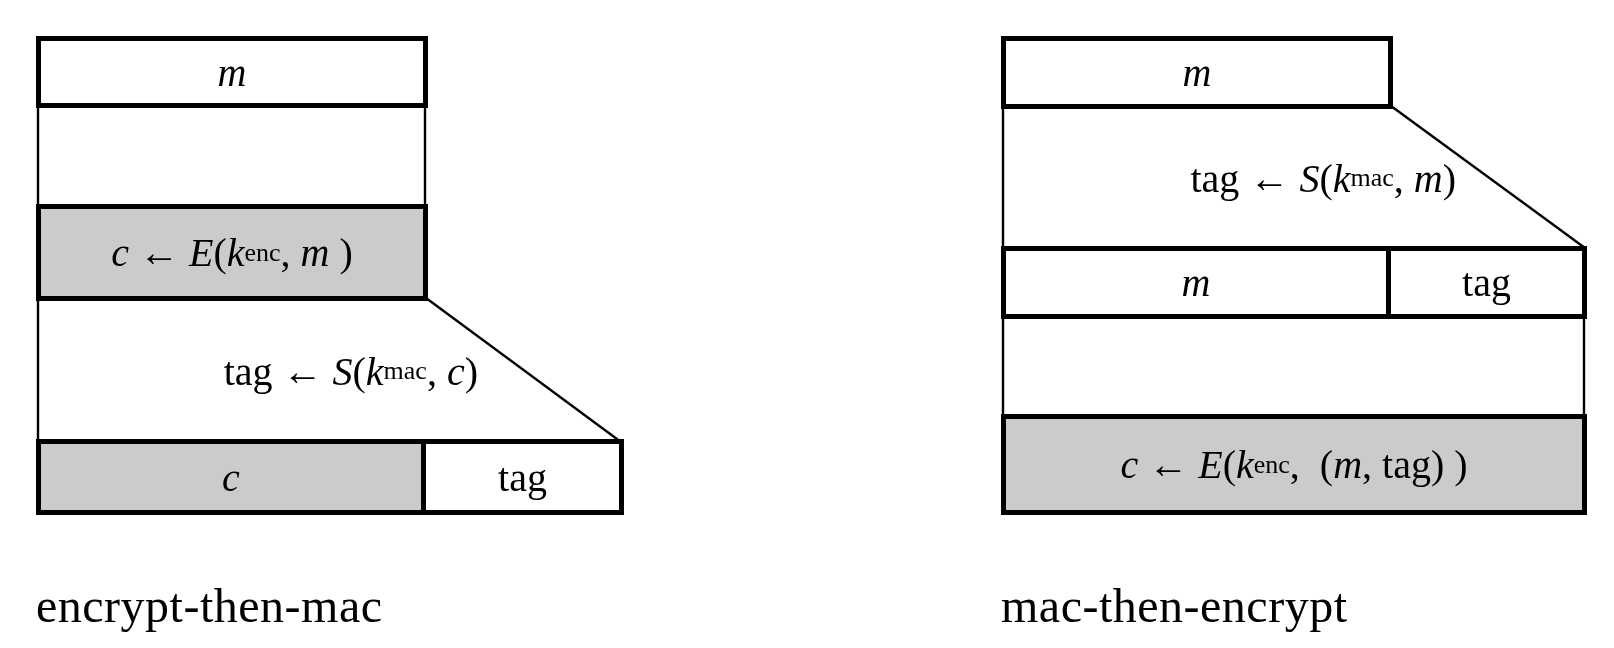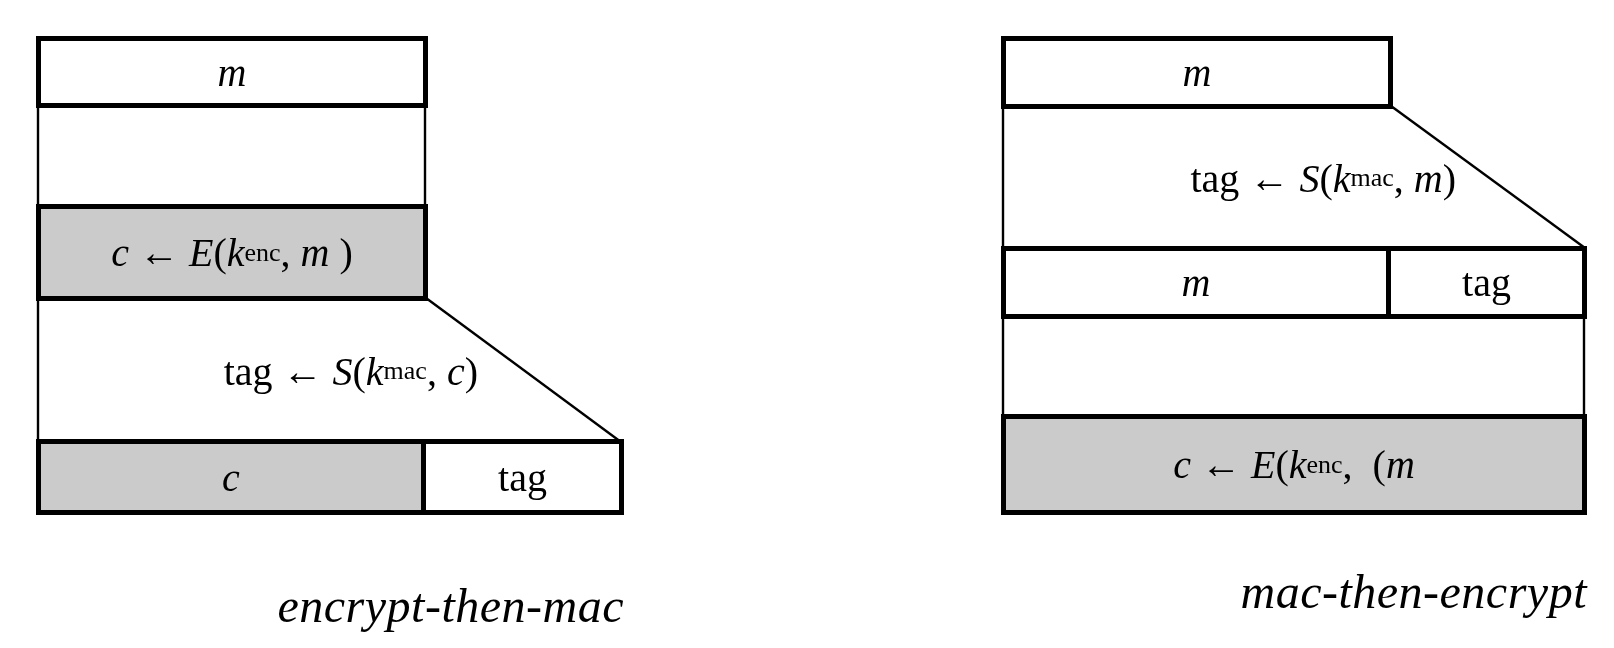--- a/index.html
+++ b/index.html
@@ -47,24 +47,23 @@
   .formula span, .formula sub, .box span, .cell span{white-space:pre;}
   .it{font-style:italic;}
   sub.sb{
     font-size:26px;
     line-height:0;
     vertical-align:-0.28em;
     font-style:normal;
   }
   .caption{
     position:absolute;
-    text-align:right;
+    text-align:left;
     font-size:48px;
     letter-spacing:0.5px;
-    font-style:italic;
   }
   svg.lines{position:absolute;left:0;top:0;pointer-events:none;}
   svg.lines line{stroke:var(--ink);stroke-width:2.4;}
 </style>
 </head>
 <body>
 
 <div id="canvas">
 
   <svg class="lines" width="1614" height="648" viewBox="0 0 1614 648">
@@ -115,19 +114,19 @@
     <div class="cellrow" style="left:1001px;top:246px;width:586px;height:73px;">
       <div class="cell first" style="flex:0 0 385px;">
         <span class="it">m</span>
       </div>
       <div class="cell" style="flex:1;">
         <span>tag</span>
       </div>
     </div>
 
     <div class="box gray" style="left:1001px;top:414px;width:586px;height:101px;">
-      <span class="formula" style="position:static;"><span class="it">c</span><span> ← </span><span class="it">E</span><span>(</span><span class="it">k</span><sub class="sb">enc</sub><span>,  (</span><span class="it">m</span></span>
+      <span class="formula" style="position:static;"><span class="it">c</span><span> ← </span><span class="it">E</span><span>(</span><span class="it">k</span><sub class="sb">enc</sub><span>,  (</span><span class="it">m</span><span>, tag) )</span></span>
     </div>
 
-    <div class="caption" style="left:1001px;top:564px;width:586px;">mac-then-encrypt</div>
+    <div class="caption" style="left:1001px;top:578px;width:586px;">mac-then-encrypt</div>
   </div>
 
 </div>
 
 </body></html>

